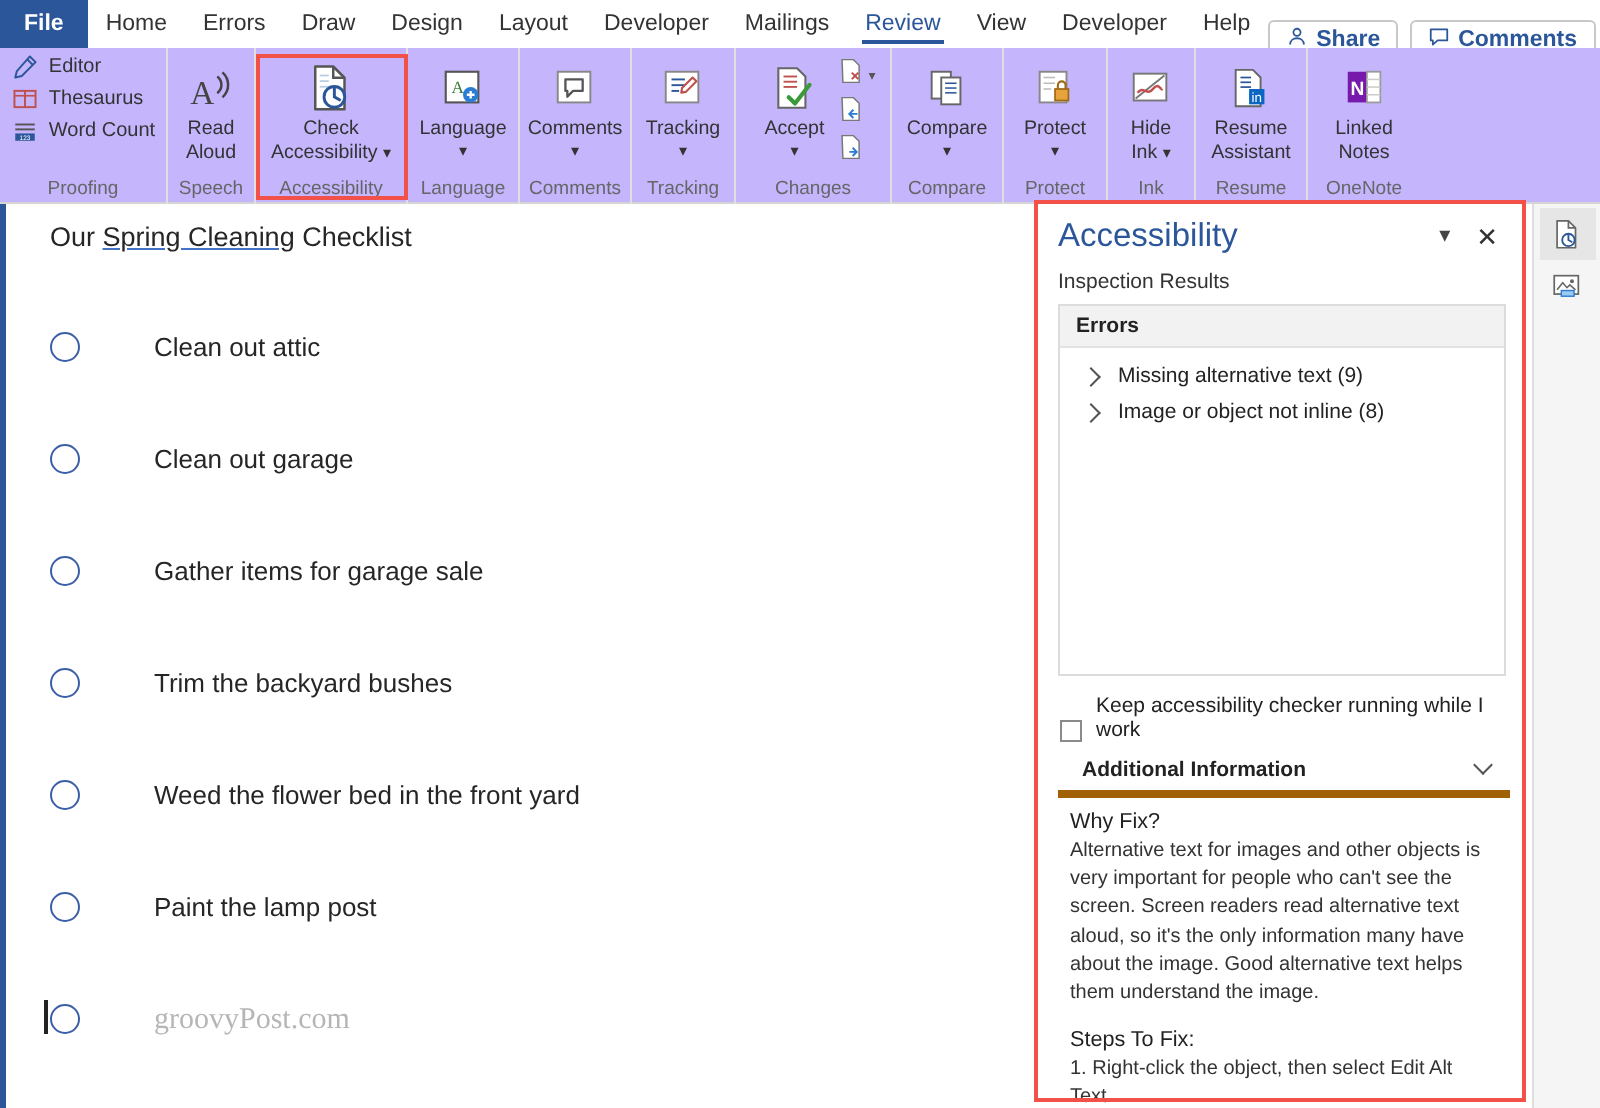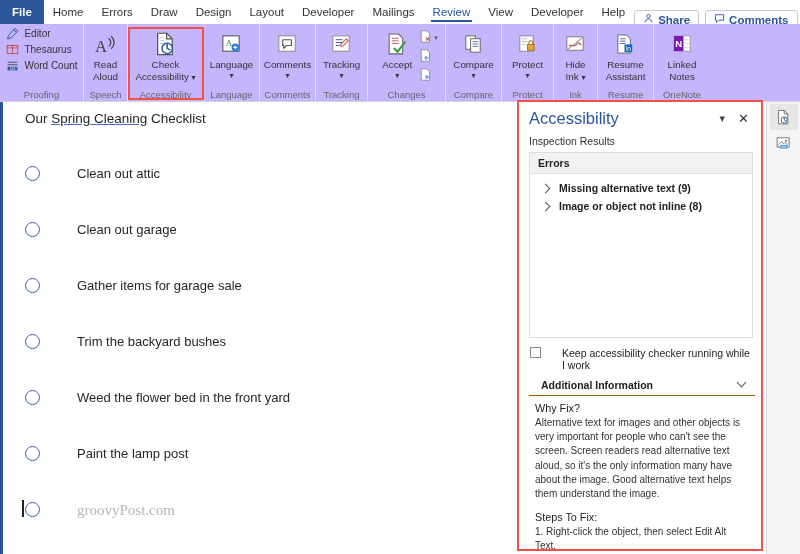--- a/index.html
+++ b/index.html
@@ -133,35 +133,35 @@
     height: 186px; display: flex; flex-direction: column;
   }
   .errbox-head {
     background: #f2f2f2; border-bottom: 1px solid #e3e3e3;
     font-size: 10.5px; font-weight: bold; color: #222;
     padding: 4px 8px;
   }
   .errlist { padding: 5px 0 0 0; }
   .erritem {
     display: flex; align-items: center; gap: 8px;
-    padding: 3px 8px 3px 12px; font-size: 10.5px; font-weight: bold; color: #222;
+    padding: 3px 8px 3px 12px; font-size: 10.5px; font-weight: normal; color: #222;
   }
   .chev-r {
     width: 7px; height: 7px; border-right: 1.4px solid #555; border-top: 1.4px solid #555;
     transform: rotate(45deg); flex: none; margin-right: 2px;
   }
   .keeprow {
-    display: flex; align-items: flex-start; gap: 21px;
+    display: flex; align-items: flex-end; gap: 7px;
     padding: 9px 12px 2px 13px; font-size: 10.5px; color: #222;
   }
   .cbox { width: 11px; height: 11px; border: 1px solid #8a8a8a; background: #fff; flex: none; }
   .addinfo {
     display: flex; 
     padding: 6px 10px 4px 12px;
-    border-bottom: 1px solid #a16207; margin: 0 8px 0 12px;
+    border-bottom: 4px solid #a16207; margin: 0 8px 0 12px;
   }
   .addinfo-t { font-size: 10.5px; font-weight: bold; color: #222; }
   .chev-d {
     margin-left: auto; width: 7px; height: 7px;
     border-right: 1.3px solid #555; border-bottom: 1.3px solid #555;
     transform: rotate(45deg); margin-bottom: 3px;
   }
   .sect { padding: 6px 14px 0 18px; }
   .sect h4 { margin: 0 0 2px 0; font-size: 10.8px; font-weight: normal; color: #222; }
   .sect p { margin: 0; font-size: 10px; line-height: 1.42; color: #333; }

